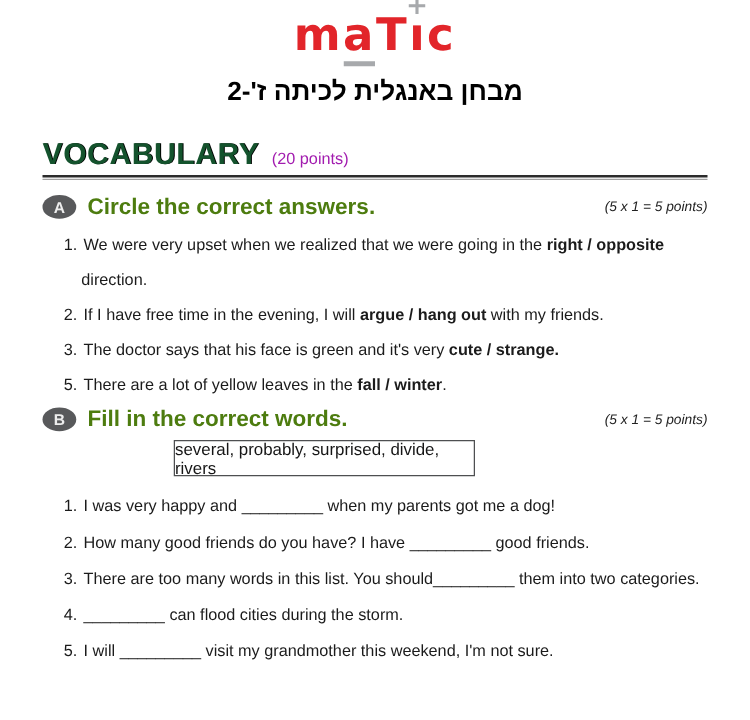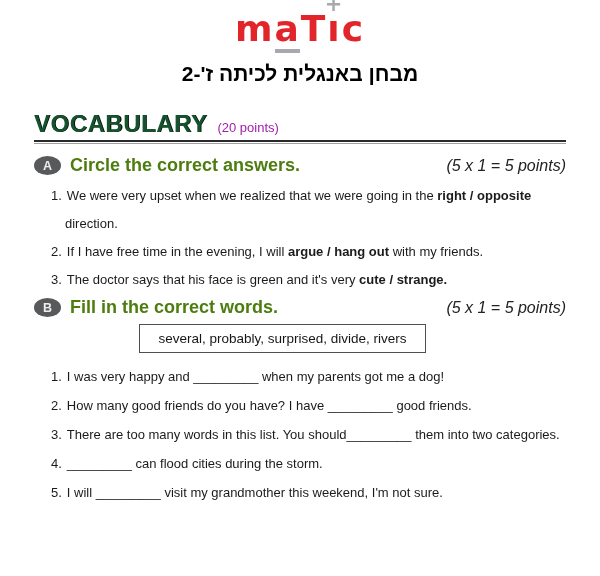--- a/index.html
+++ b/index.html
@@ -53,33 +53,33 @@
   .sec-header { margin-top: 11px; display: flex; align-items: center; gap: 9px; }
   .sec-header.b { margin-top: 3px; }
   .badge {
     width: 27px; height: 19px; border-radius: 50%;
     background: #58595b; color: #ededed;
     font-size: 12.5px; font-weight: bold;
     display: flex; align-items: center; justify-content: center;
     flex: 0 0 auto;
   }
   .sec-title { font-size: 18px; font-weight: bold; color: #4d7c0f; }
-  .sec-points { margin-left: auto; font-style: italic; font-size: 16px; color: #222; }
+  .sec-points { margin-left: auto; font-style: italic; font-size: 11px; color: #222; }
 
   
   .qlist { margin: 6px 0 0 17px; font-size: 13px; line-height: 28px; }
   .qlist.b { margin-top: 9px; line-height: 29px; }
   .q { margin: 0; padding-left: 14px; text-indent: -14px; white-space: nowrap; }
   .qnum { margin-right: 5px; }
   .bold { font-weight: bold; }
 
   
   .word-box {
     box-sizing: border-box;
-    margin: 6px 0 0 105px; width: 287px; height: 29px;
+    margin: 6px 0 0 105px; width: 241px; height: 29px;
     border: 1.5px solid #4e4f51;
     display: flex; align-items: center; justify-content: center;
     font-size: 13.5px; color: #161616;
   }
 </style>
 </head>
 <body>
 
 <div class="page">
 
@@ -100,20 +100,21 @@
   <div class="sec-header">
     <span class="badge">A</span>
     <span class="sec-title">Circle the correct answers.</span>
     <span class="sec-points">(5 x 1 = 5 points)</span>
   </div>
 
   <div class="qlist">
     <p class="q"><span class="qnum">1.</span><span><span>We were very upset when we realized that we were going in the </span><span class="bold">right / opposite</span><br><span>direction.</span></span></p>
     <p class="q"><span class="qnum">2.</span><span><span>If I have free time in the evening, I will </span><span class="bold">argue / hang out</span><span> with my friends.</span></span></p>
     <p class="q"><span class="qnum">3.</span><span><span>The doctor says that his face is green and it's very </span><span class="bold">cute / strange.</span></span></p>
+    <p class="q"><span class="qnum">5.</span><span><span>There are a lot of yellow leaves in the </span><span class="bold">fall / winter</span><span>.</span></span></p>
   </div>
 
   <div class="sec-header b">
     <span class="badge">B</span>
     <span class="sec-title">Fill in the correct words.</span>
     <span class="sec-points">(5 x 1 = 5 points)</span>
   </div>
 
   <div class="word-box">
     <span>several, probably, surprised, divide, rivers</span>

